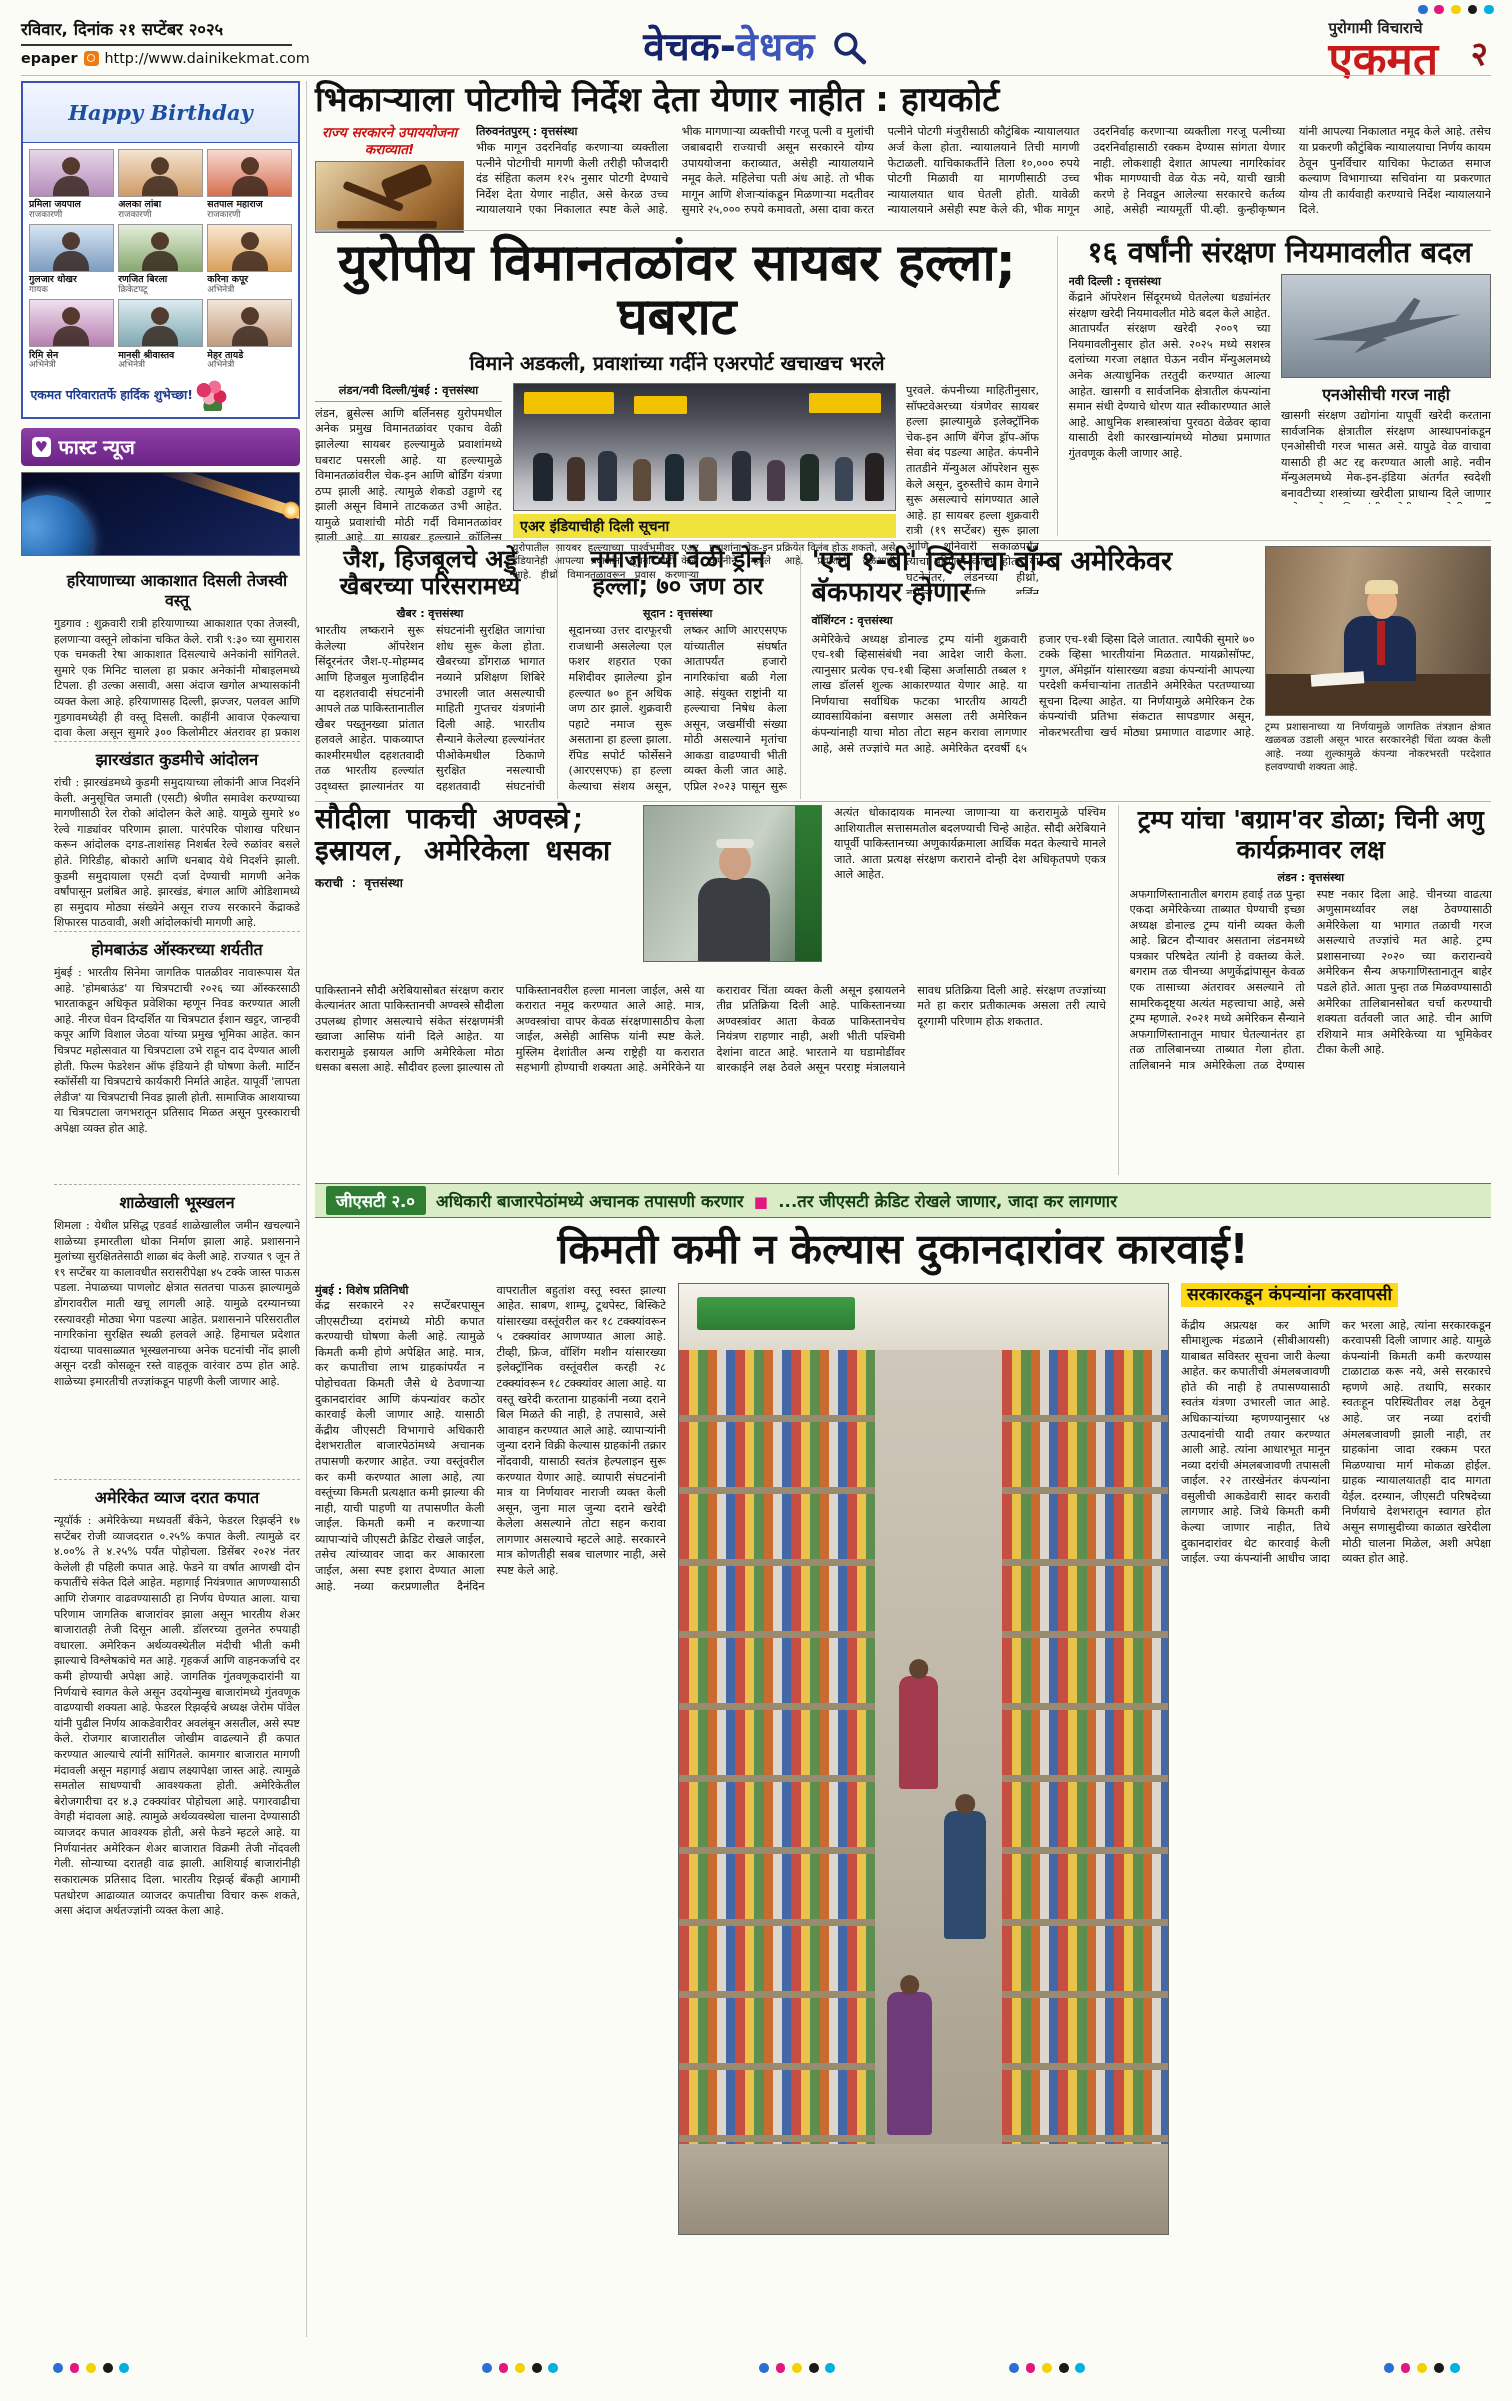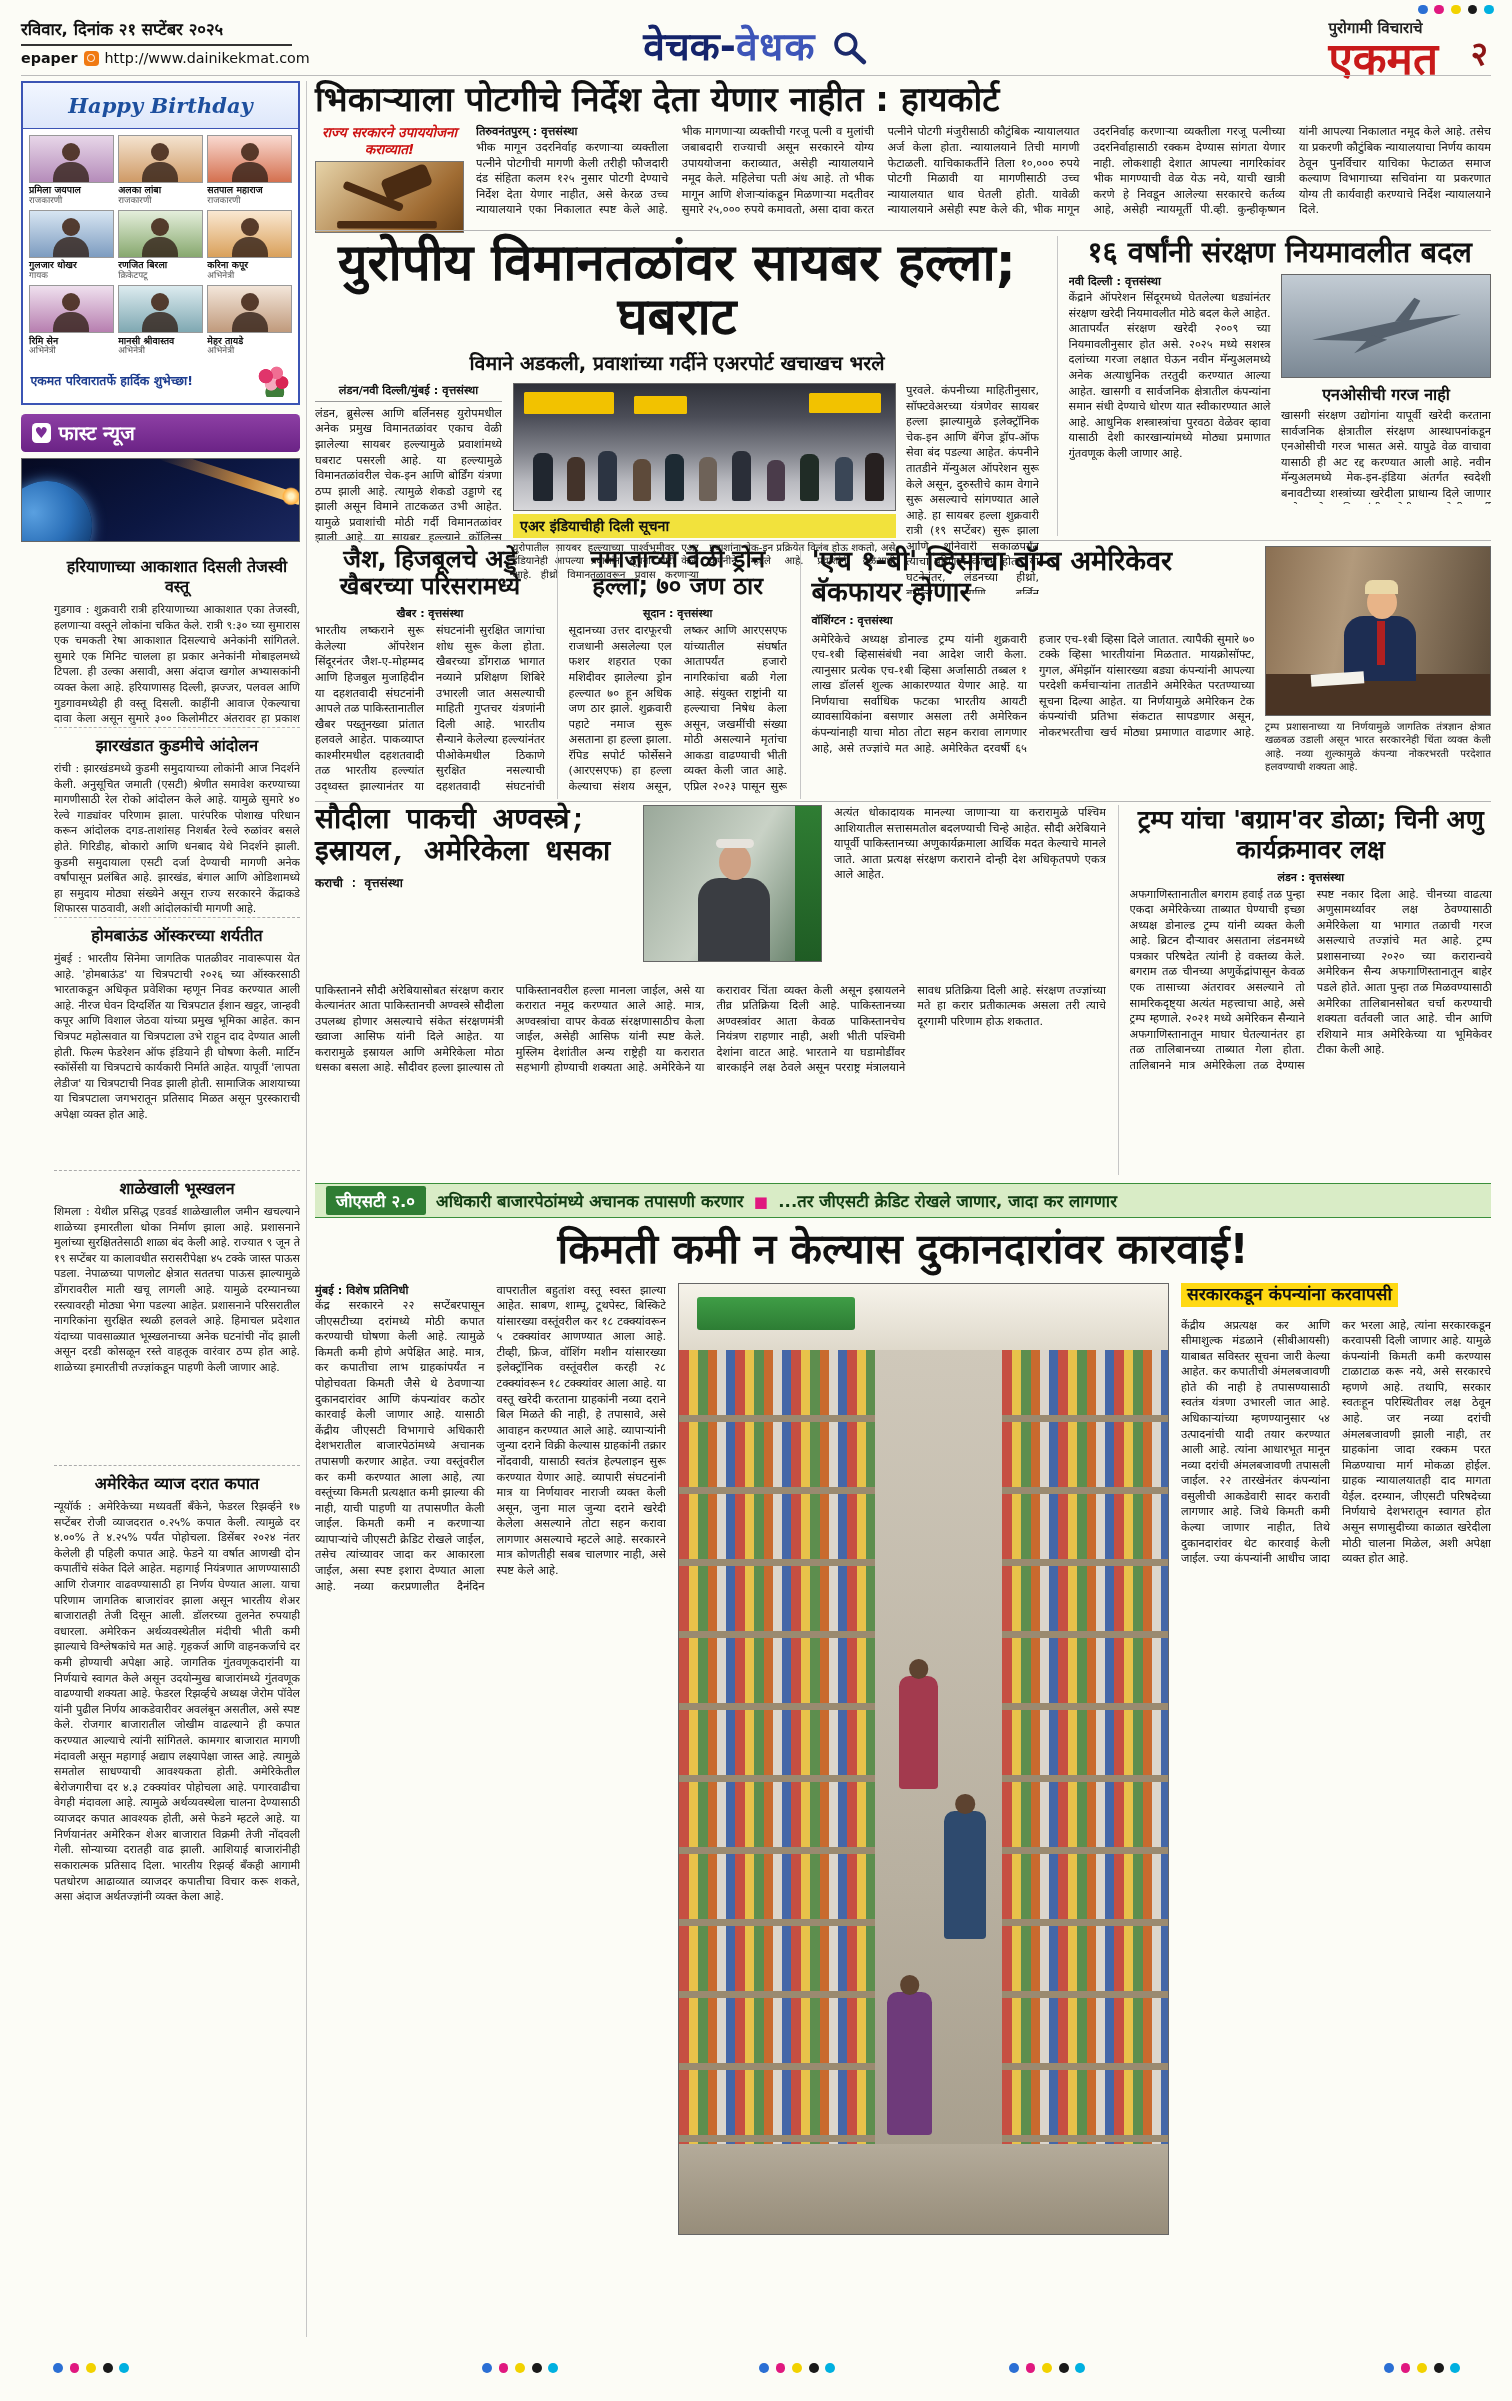--- a/index.html
+++ b/index.html
@@ -27,38 +27,38 @@
   .pageno { position: absolute; right: 3px; top: 13.6px; font-size: 33px; font-weight: bold; color: #8c1515; }
   .hdr-bottom-rule { position:absolute; left:21px; right:21px; top:75px; height:0.8px; background:#bbb; }
 
   
   .dots { display: flex; gap: 6.8px; }
   .dots span { width: 9.8px; height: 9.8px; border-radius: 50%; display: inline-block; }
 
   
   .sidebar { position: absolute; left: 21px; top: 81px; width: 279px; height: 2256px; overflow: hidden; }
   .bday { border: 2.3px solid #3b54b4; background: #fff; }
-  .bday-head { text-align: center; font-family: "DejaVu Serif", "Liberation Serif", serif; font-style: italic; font-weight: bold; font-size: 21px; color: #1d4f9e; padding: 10px 0; border-bottom: 1.5px solid #3b54b4; background: linear-gradient(#f2f6ff,#dde7fa); }
+  .bday-head { text-align: center; font-family: "DejaVu Serif", "Liberation Serif", serif; font-style: italic; font-weight: bold; font-size: 21px; color: #1d4f9e; padding: 17px 0; border-bottom: 1.5px solid #3b54b4; background: linear-gradient(#f2f6ff,#dde7fa); }
   .bgrid { display: grid; grid-template-columns: repeat(3,1fr); gap: 4.5px; padding: 6px; }
   .bcell { text-align: left; }
   .portrait { position: relative; height: 48px; border: 0.8px solid #999; overflow: hidden; background: linear-gradient(#cfc3b2,#9b8a73); }
   .portrait::before { content:""; position:absolute; top:6.8px; left:50%; transform:translateX(-50%); width:18px; height:18px; border-radius:50%; background:rgba(70,42,28,.9); }
   .portrait::after { content:""; position:absolute; top:26px; left:50%; transform:translateX(-50%); width:36px; height:25.6px; border-radius:16.6px 16.6px 0 0; background:rgba(50,32,24,.8); }
   .bcell:nth-child(1) .portrait { background: linear-gradient(#e7d6e8,#b58cba); }
   .bcell:nth-child(2) .portrait { background: linear-gradient(#f4e3cf,#cf9a66); }
   .bcell:nth-child(3) .portrait { background: linear-gradient(#f9d9d0,#d4704f); }
   .bcell:nth-child(4) .portrait { background: linear-gradient(#d7e5f2,#7d9cc0); }
   .bcell:nth-child(5) .portrait { background: linear-gradient(#e4eedb,#87a86e); }
   .bcell:nth-child(6) .portrait { background: linear-gradient(#fae8d2,#d9a05a); }
   .bcell:nth-child(7) .portrait { background: linear-gradient(#efe0ee,#b77fb0); }
   .bcell:nth-child(8) .portrait { background: linear-gradient(#dcebef,#7fa8b2); }
   .bcell:nth-child(9) .portrait { background: linear-gradient(#f3e6da,#c09a7c); }
   .bname { font-size: 9.4px; font-weight: bold; margin-top: 2.3px; line-height: 1.15; }
   .brole { font-size: 8.7px; color: #555; line-height: 1.1; }
-  .bwish { display: flex; align-items: center; justify-content: space-between; padding: 3px 7.5px 6px; }
+  .bwish { display: flex; align-items: center; padding: 3px 7.5px 6px; }
   .bwish-text { font-size: 12.4px; font-weight: bold; color: #1d3c8f; line-height: 1.25; }
   .bouquet { width: 36px; height: 32px; background:
       radial-gradient(circle at 30% 35%, #e0356b 6.8px, transparent 7.5px),
       radial-gradient(circle at 60% 25%, #f06e93 6px, transparent 6.8px),
       radial-gradient(circle at 75% 55%, #d92655 6px, transparent 6.8px),
       radial-gradient(circle at 45% 60%, #f4a9bd 6px, transparent 6.8px),
       radial-gradient(circle at 55% 85%, #3f7d3a 9px, transparent 9.8px); }
   .fastbar { margin-top: 9px; background: linear-gradient(#8d3fa4,#6b2386); color: #fff; font-size: 19.6px; font-weight: bold; padding: 5.3px 10.5px; border-radius: 4.5px; display: flex; align-items: center; gap: 7.5px; }
   .fastbar .fb-icon { font-size: 15px; background:#fff; color:#7b2d96; width:19.6px; height:19.6px; border-radius:4.5px; display:flex; align-items:center; justify-content:center; }
   .spaceimg { margin-top: 6px; height: 84px; border: 0.8px solid #666; position: relative; overflow: hidden; background: linear-gradient(150deg,#060a22 0%,#0c1742 55%,#1a275e 100%); }

